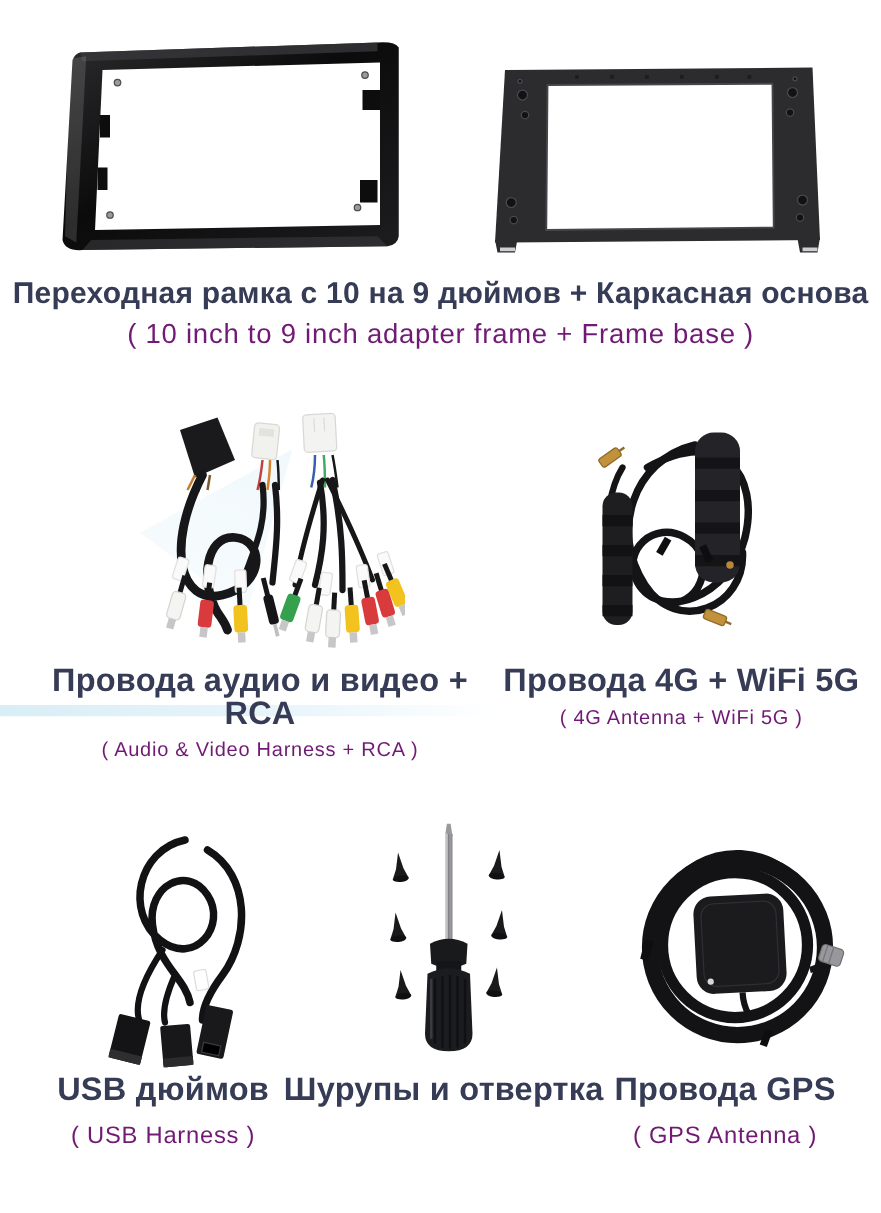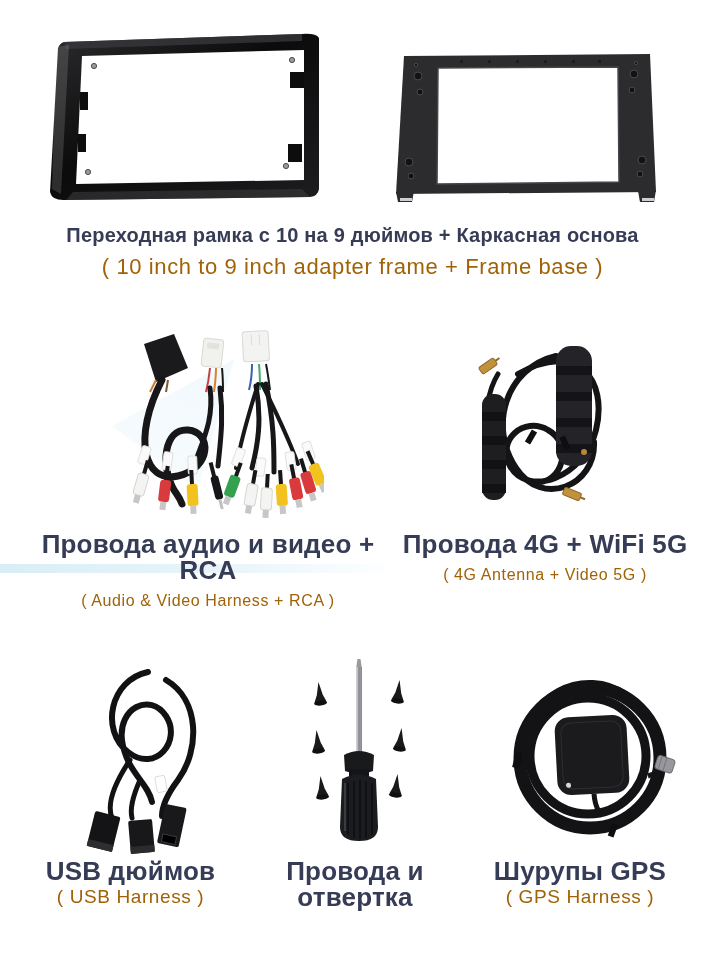--- a/index.html
+++ b/index.html
@@ -9,31 +9,31 @@
   }
   .img{position:absolute;z-index:2;}
   .wm{position:absolute;z-index:1;}
   .wm-stripe{top:564px;left:0;width:398px;height:9px;
     background:linear-gradient(90deg,#cfe9f4 0%,#e4f3fa 60%,rgba(228,243,250,0) 100%);opacity:.8;}
   .wm-tri{top:348px;left:112px;width:122px;height:142px;opacity:.45;
     background:linear-gradient(205deg,#dff0f8,#eef8fc);
     clip-path:polygon(100% 8%,0 55%,70% 100%);}
   .cap{position:absolute;z-index:3;text-align:center;}
   .title{font-weight:700;font-size:26px;line-height:26px;color:#363c55;letter-spacing:.2px;}
-  .subtitle{font-weight:400;font-size:21px;line-height:26px;color:#a16207;letter-spacing:.6px;margin-top:6px;}
+  .subtitle{font-weight:400;font-size:21px;line-height:26px;color:#701a75;letter-spacing:.6px;margin-top:6px;}
   .cap-frames{top:222px;left:0;width:705px;}
-  .cap-frames .title{font-size:20px;}
+  .cap-frames .title{font-size:24px;}
   .cap-frames .subtitle{font-size:22px;}
   .cap-harness{top:531px;left:18px;width:380px;}
   .cap-4g{top:531px;left:402px;width:286px;}
   .cap-harness .subtitle,.cap-4g .subtitle{font-size:16px;margin-top:5px;}
   .cap-usb{top:858px;left:28px;width:205px;}
   .cap-screws{top:858px;left:226px;width:258px;}
   .cap-gps{top:858px;left:484px;width:192px;}
-  .cap-usb .subtitle,.cap-screws .subtitle,.cap-gps .subtitle{font-size:19px;margin-top:0;text-align:center;}
+  .cap-usb .subtitle,.cap-screws .subtitle,.cap-gps .subtitle{font-size:19px;margin-top:12px;text-align:center;}
 </style>
 </head>
 <body>
 
 <div class="canvas">
 
   <div class="wm wm-tri"></div>
   <div class="wm wm-stripe"></div>
 
   <svg class="img" style="left:36px;top:30px" width="298" height="178" viewBox="0 0 298 178">
@@ -238,21 +238,21 @@
       <line x1="9" y1="0" x2="14" y2="0" stroke="#8f6a28" stroke-width="2"></line>
     </g>
   </svg>
 
   <div class="cap cap-harness">
     <div class="title">Провода аудио и видео + RCA</div>
     <div class="subtitle">( Audio &amp; Video Harness + RCA )</div>
   </div>
   <div class="cap cap-4g">
     <div class="title">Провода 4G + WiFi 5G</div>
-    <div class="subtitle">( 4G Antenna + Video 5G )</div>
+    <div class="subtitle">( 4G Antenna + WiFi 5G )</div>
   </div>
 
   <svg class="img" style="left:70px;top:660px" width="152" height="196" viewBox="0 0 152 196">
     <g stroke="#121214" fill="none" stroke-linecap="round">
       <path d="M78,12 C40,20 30,70 58,92 C86,114 112,80 96,56 C80,32 48,48 52,80 C56,112 78,122 82,142" stroke-width="6"></path>
       <path d="M96,20 C130,40 130,90 108,120 C96,136 92,148 92,156" stroke-width="6"></path>
       <path d="M60,100 C40,130 38,148 42,158" stroke-width="5"></path>
       <path d="M70,120 C62,138 60,150 62,158" stroke-width="5"></path>
     </g>
     <rect x="86" y="116" width="10" height="16" rx="2" fill="#ffffff" stroke="#ddddda" transform="rotate(-10 91 124)"></rect>
@@ -343,20 +343,20 @@
       <line x1="-4" y1="-7" x2="-4" y2="7" stroke="#75757a"></line>
         <line x1="1" y1="-7" x2="1" y2="7" stroke="#75757a"></line>
     </g>
   </svg>
 
   <div class="cap cap-usb">
     <div class="title">USB дюймов</div>
     <div class="subtitle">( USB Harness )</div>
   </div>
   <div class="cap cap-screws">
-    <div class="title">Провода и отвертка</div>
+    <div class="title">Шурупы и отвертка</div>
   </div>
   <div class="cap cap-gps">
-    <div class="title">Шурупы GPS</div>
-    <div class="subtitle">( GPS Harness )</div>
+    <div class="title">Провода GPS</div>
+    <div class="subtitle">( GPS Antenna )</div>
   </div>
 
 </div>
 
 </body></html>

